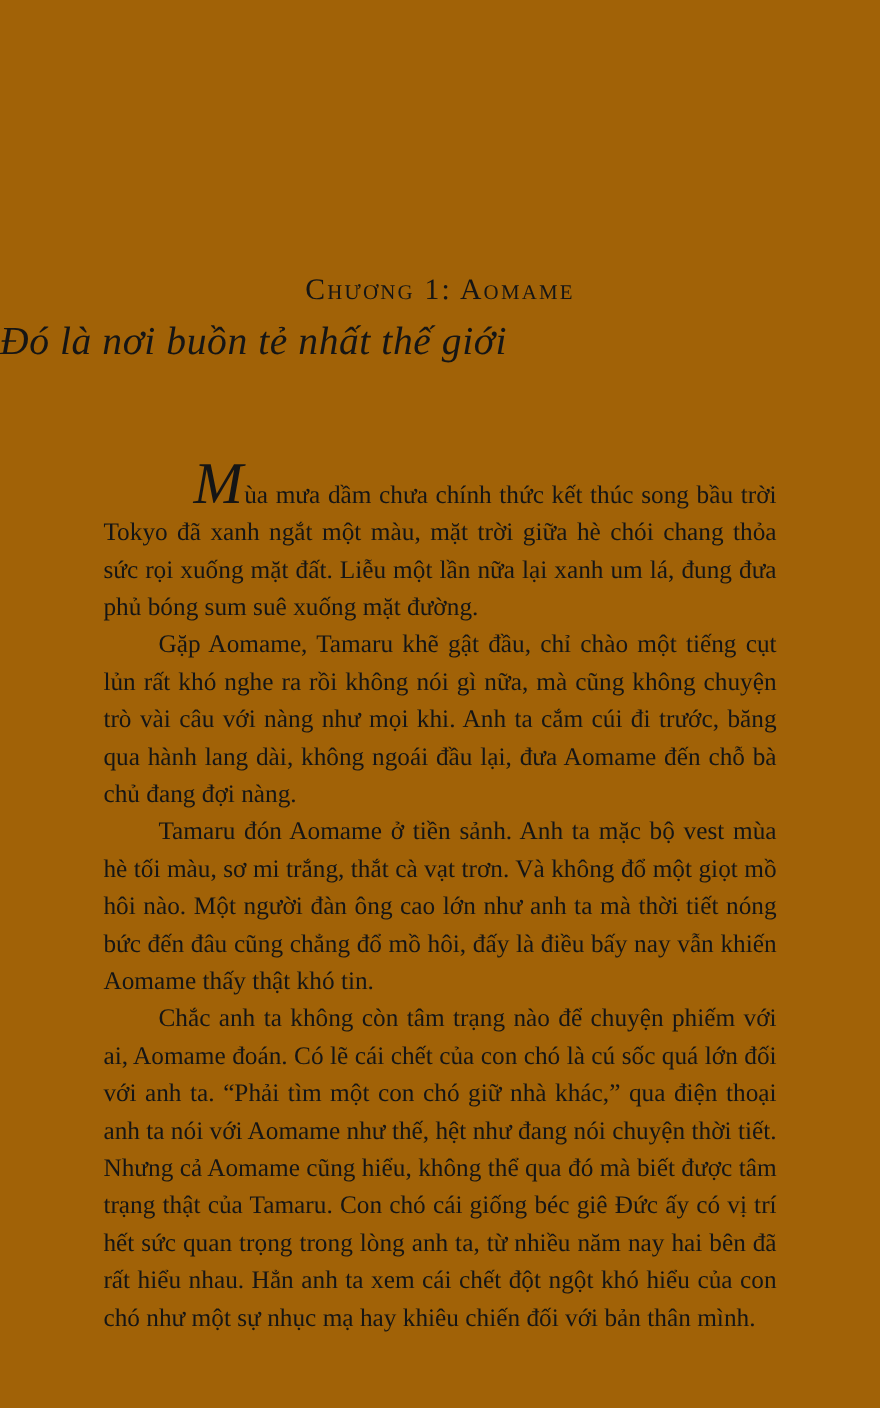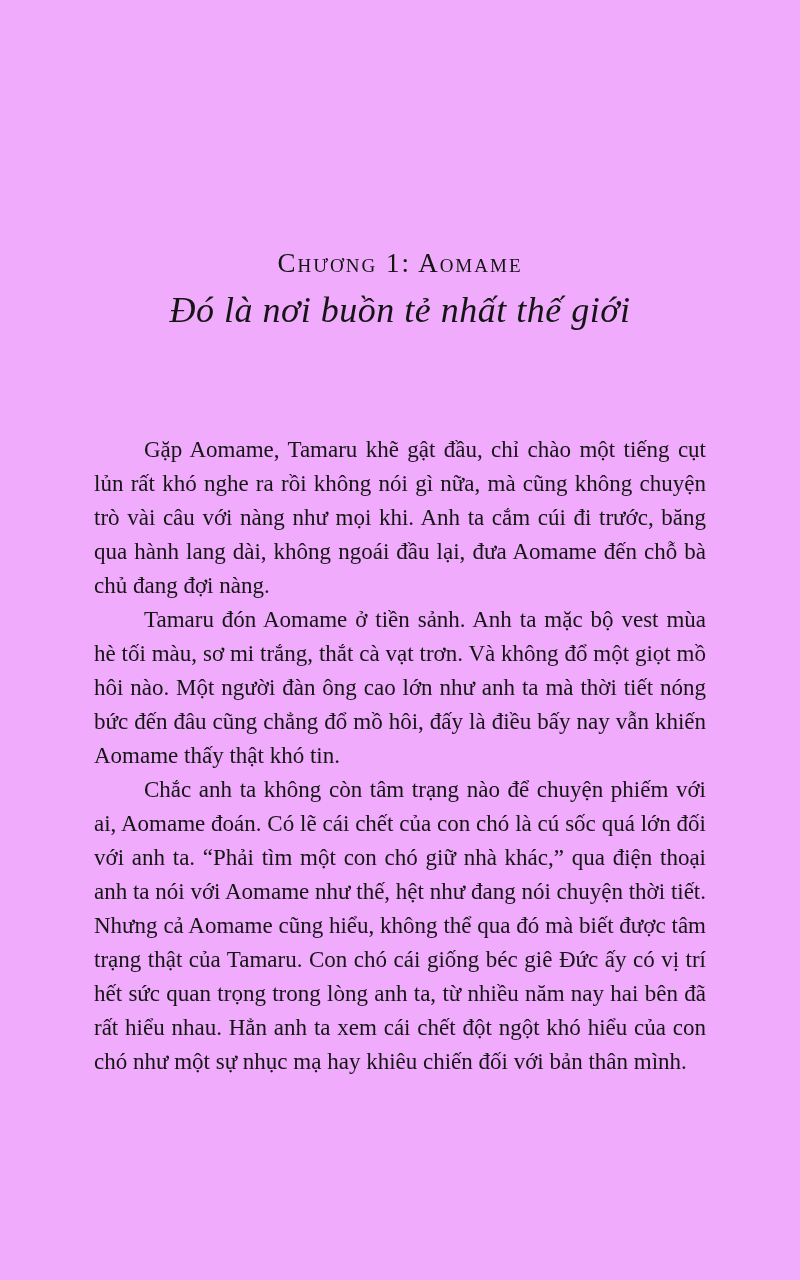--- a/index.html
+++ b/index.html
@@ -4,38 +4,37 @@
 <style>
   html, body {
     margin: 0;
     padding: 0;
     background: #ffffff;
   }
   .page {
     position: relative;
     width: 800px;
     height: 1280px;
-    background: #f0abfc;
+    background: #a16207;
     color: #151515;
     font-family: "Liberation Serif", "DejaVu Serif", serif;
     overflow: hidden;
   }
   .chapter-title {
     margin: 0;
     padding-top: 250px;
     text-align: center;
     font-size: 27px;
     font-weight: normal;
     font-variant: small-caps;
     letter-spacing: 2px;
     line-height: 1.0;
   }
   .chapter-subtitle {
     margin: 14px 0 0 0;
-    text-align: center;
     font-size: 36px;
     font-style: italic;
     font-weight: normal;
     letter-spacing: 0.5px;
     line-height: 1.1;
   }
   .body-text {
     width: 612px;
     margin: 102px auto 0 auto;
     font-size: 23px;
@@ -56,17 +55,18 @@
     letter-spacing: 1px;
   }
 </style>
 </head>
 <body>
 
 <div class="page">
   <h1 class="chapter-title">Chương 1: Aomame</h1>
   <h2 class="chapter-subtitle">Đó là nơi buồn tẻ nhất thế giới</h2>
   <div class="body-text">
+    <p class="first"><span class="dropcap">M</span><span>ùa mưa dầm chưa chính thức kết thúc song bầu trời Tokyo đã xanh ngắt một màu, mặt trời giữa hè chói chang thỏa sức rọi xuống mặt đất. Liễu một lần nữa lại xanh um lá, đung đưa phủ bóng sum suê xuống mặt đường.</span></p>
     <p>Gặp Aomame, Tamaru khẽ gật đầu, chỉ chào một tiếng cụt lủn rất khó nghe ra rồi không nói gì nữa, mà cũng không chuyện trò vài câu với nàng như mọi khi. Anh ta cắm cúi đi trước, băng qua hành lang dài, không ngoái đầu lại, đưa Aomame đến chỗ bà chủ đang đợi nàng.</p>
     <p>Tamaru đón Aomame ở tiền sảnh. Anh ta mặc bộ vest mùa hè tối màu, sơ mi trắng, thắt cà vạt trơn. Và không đổ một giọt mồ hôi nào. Một người đàn ông cao lớn như anh ta mà thời tiết nóng bức đến đâu cũng chẳng đổ mồ hôi, đấy là điều bấy nay vẫn khiến Aomame thấy thật khó tin.</p>
     <p>Chắc anh ta không còn tâm trạng nào để chuyện phiếm với ai, Aomame đoán. Có lẽ cái chết của con chó là cú sốc quá lớn đối với anh ta. “Phải tìm một con chó giữ nhà khác,” qua điện thoại anh ta nói với Aomame như thế, hệt như đang nói chuyện thời tiết. Nhưng cả Aomame cũng hiểu, không thể qua đó mà biết được tâm trạng thật của Tamaru. Con chó cái giống béc giê Đức ấy có vị trí hết sức quan trọng trong lòng anh ta, từ nhiều năm nay hai bên đã rất hiểu nhau. Hẳn anh ta xem cái chết đột ngột khó hiểu của con chó như một sự nhục mạ hay khiêu chiến đối với bản thân mình.</p>
   </div>
 </div>
 
 </body></html>

